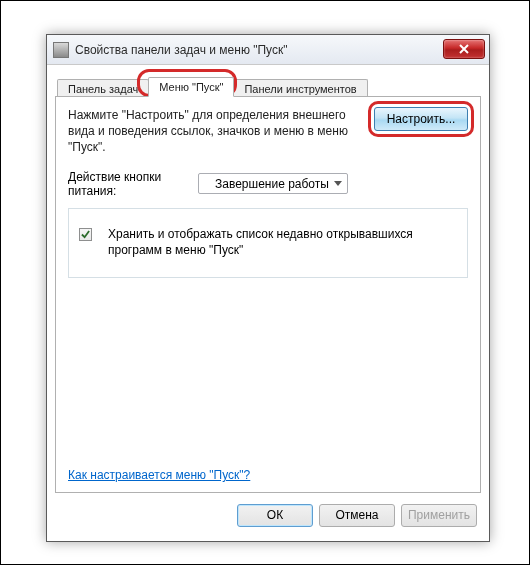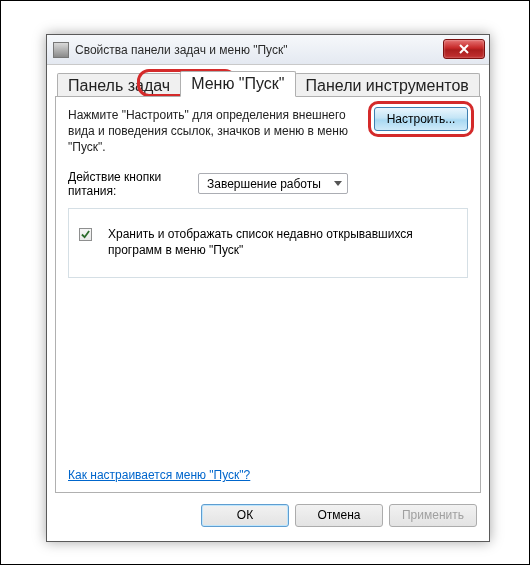--- a/index.html
+++ b/index.html
@@ -68,21 +68,21 @@
     padding-left: 2px;
     position: relative;
   }
   .tab {
     background: #f0f0f0;
     border: 1px solid #b0b0b0;
     border-bottom: none;
     padding: 3px 10px 3px 10px;
     margin-right: -1px;
     border-radius: 2px 2px 0 0;
-    font-size: 16px;
+    font-size: 11px;
     color: #222;
     position: relative;
     top: 1px;
     cursor: default;
   }
   .tab.active {
     background: #fff;
     border-bottom: 1px solid #fff;
     top: 0;
     z-index: 2;
@@ -132,21 +132,21 @@
     display: flex;
     align-items: center;
     gap: 18px;
   }
   .row2-label { width: 112px; line-height: 1.2; }
   .select {
     width: 150px; height: 21px;
     border: 1px solid #abadb3;
     background: #fff;
     display: flex; align-items: center;
-    padding: 0 8px;
+    padding: 0 16px;
     position: relative;
     font-size: 12px;
     border-radius: 2px;
   }
   .select-arrow {
     position: absolute; right: 1px; top: 1px; bottom: 1px;
     width: 17px;
     display: flex; align-items: center; justify-content: center;
   }
   .select-arrow svg { width: 8px; height: 6px; }
@@ -191,21 +191,21 @@
     position: absolute;
     left: 0; right: 0; bottom: 0;
     height: 36px;
     display: flex;
     align-items: center;
     justify-content: flex-end;
     gap: 6px;
     padding-right: 4px;
   }
   .footer button, .footer .btn {
-    width: 88px; height: 23px;
+    width: 76px; height: 23px;
     border: 1px solid #acacac;
     background: linear-gradient(#f2f2f2, #e3e3e3);
     border-radius: 3px;
     font-size: 12px;
     font-family: inherit;
     display: flex; align-items: center; justify-content: center;
     cursor: default;
   }
   .footer .btn.default {
     border: 1px solid #5f9dd0;

